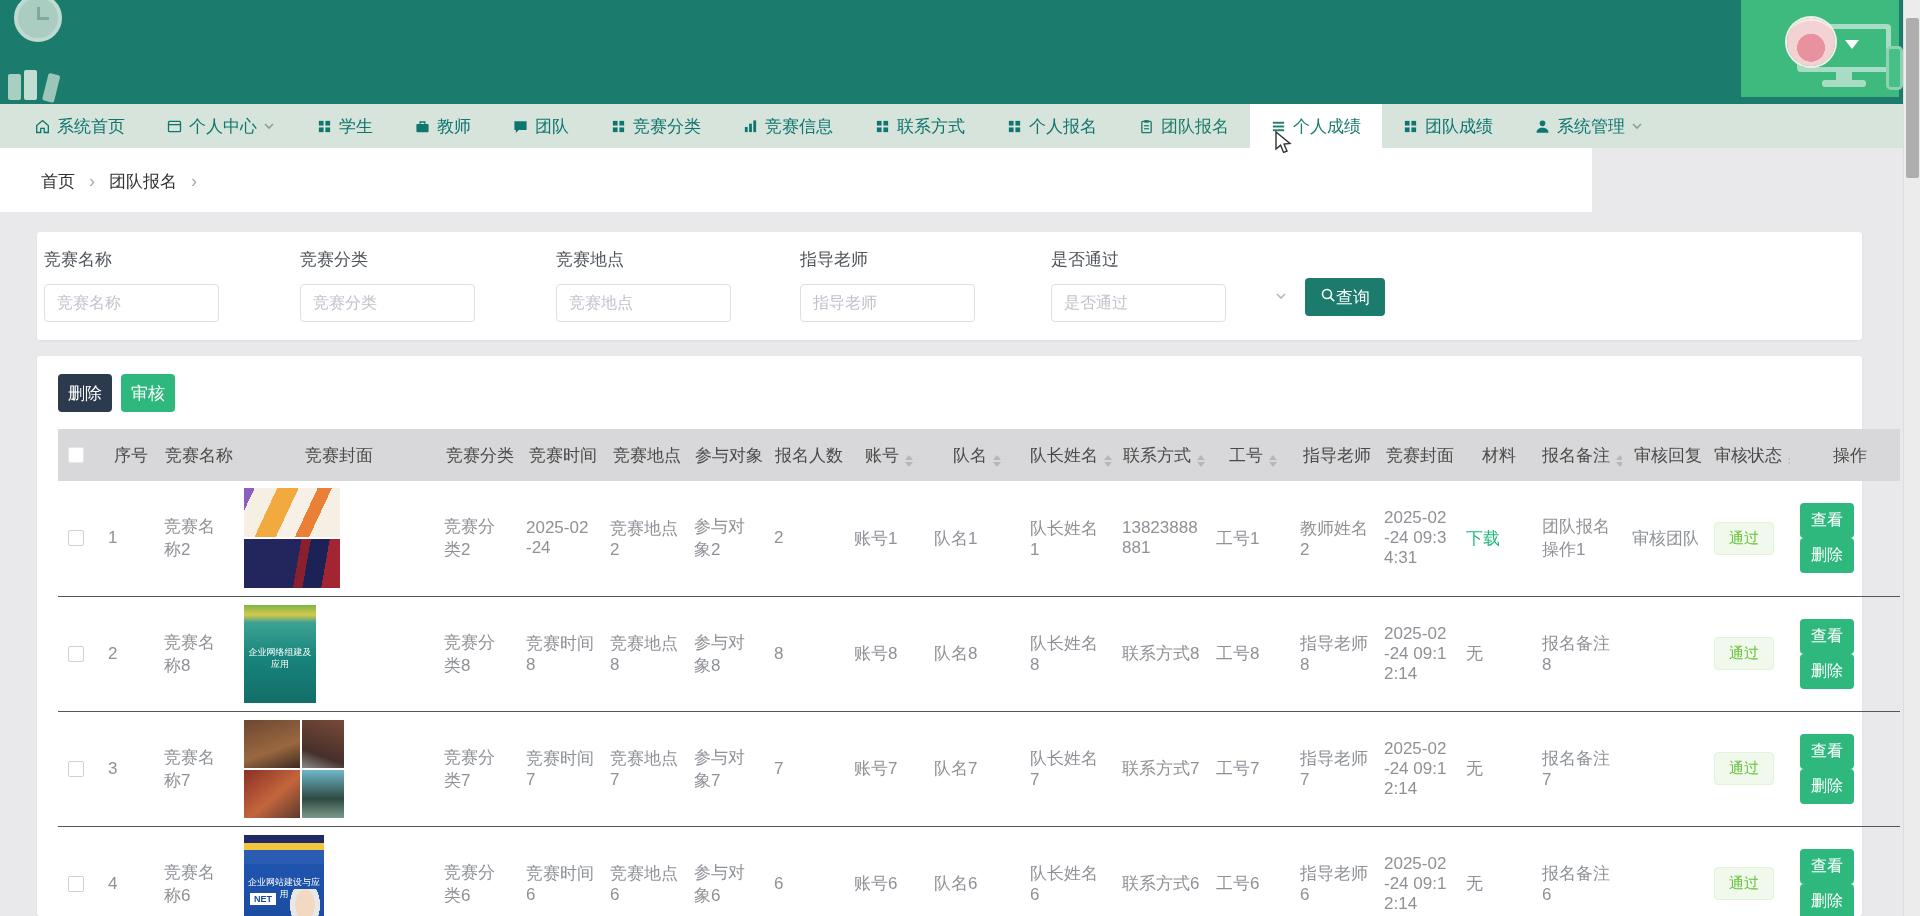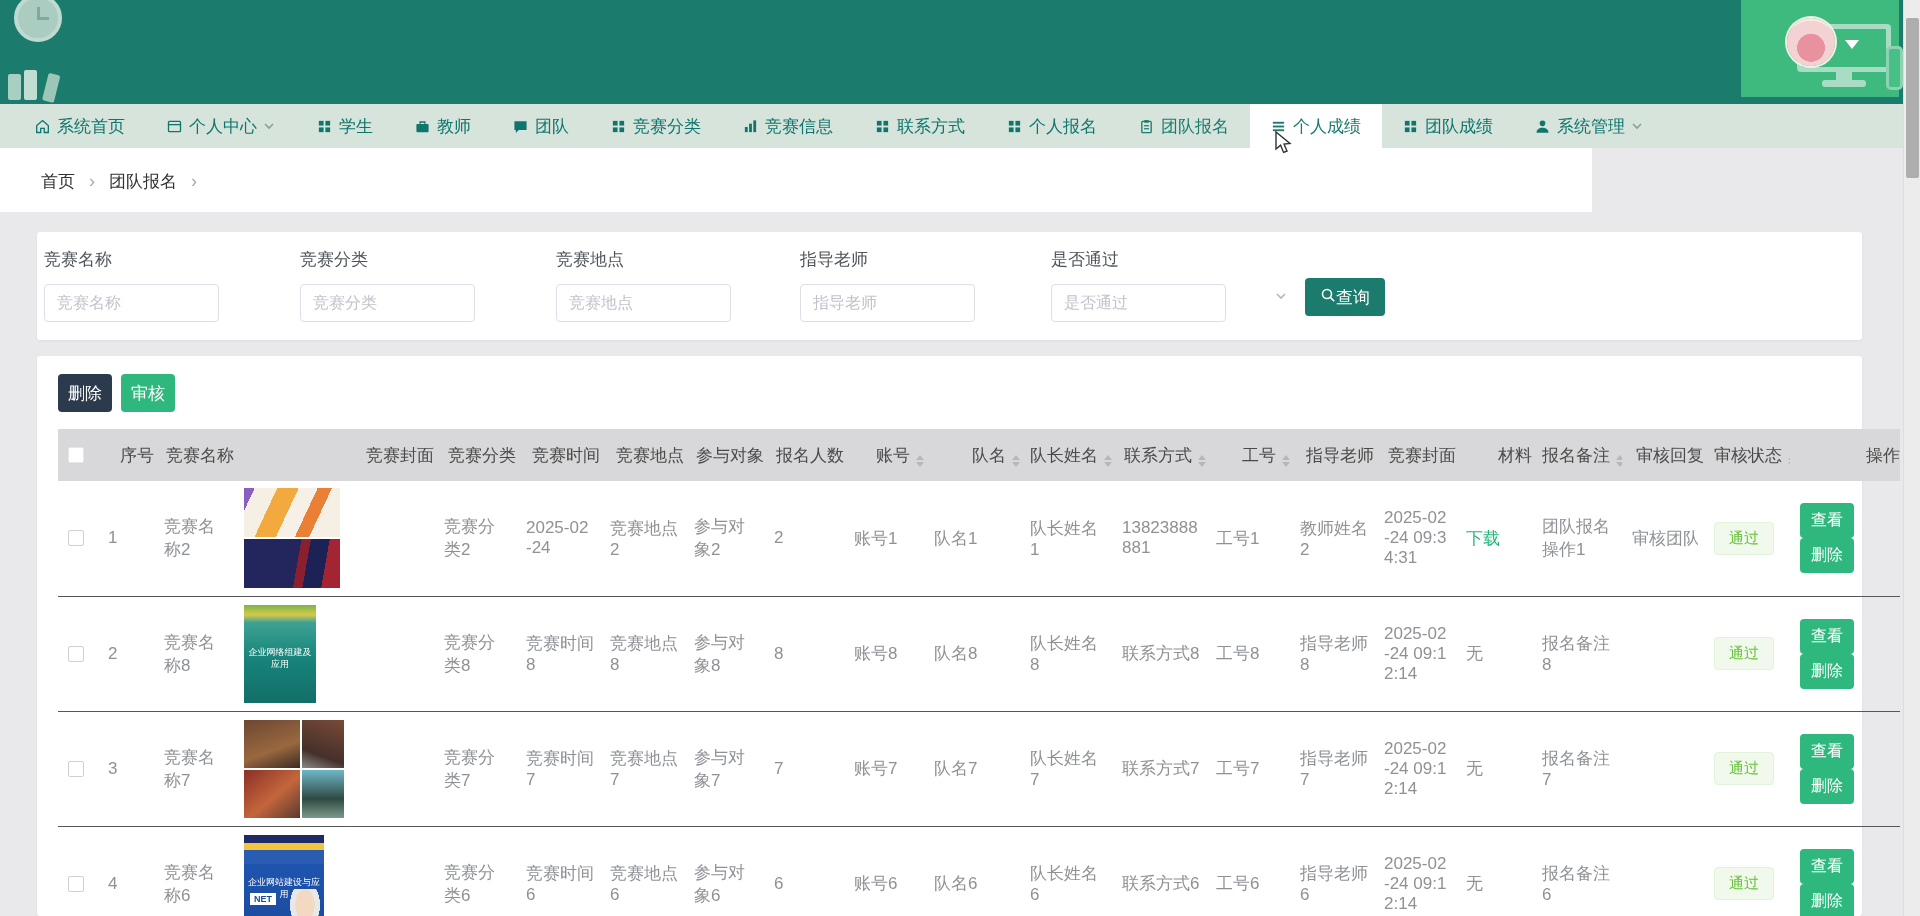--- a/index.html
+++ b/index.html
@@ -60,21 +60,21 @@
     border:none; border-radius:4px; font-size:17px; font-family:inherit; cursor:pointer; display:flex; align-items:center; gap:0; }
 
   
   .table-card { position:absolute; left:37px; top:356px; width:1825px; height:560px; background:#fff;
     border-radius:3px; box-shadow:0 1px 3px rgba(0,0,0,.05); padding:18px 21px 0 21px; }
   .bulk { display:flex; gap:9px; margin-bottom:17px; }
   .btn-dark { width:54px; height:38px; background:#2b3b4d; color:#fff; border:none; border-radius:4px; font-size:17px; font-family:inherit; cursor:pointer; }
   .btn-green { width:54px; height:38px; background:#2eb87e; color:#fff; border:none; border-radius:4px; font-size:17px; font-family:inherit; cursor:pointer; }
 
   table { width:100%; border-collapse:collapse; table-layout:fixed; }
-  thead th { background:#d8d8da; height:52px; font-size:17px; font-weight:400; color:#4a4a4a; text-align:right;
+  thead th { background:#d8d8da; height:52px; font-size:17px; font-weight:400; color:#4a4a4a; text-align:center;
     padding-left:10px; white-space:nowrap; overflow:hidden; }
   tbody td { height:115px; font-size:17px; color:#8e9196; padding-left:10px; padding-right:6px;
     border-bottom:1px solid #565656; word-break:break-all; vertical-align:middle; }
   .checkbox { width:16px; height:16px; background:#fff; border:1px solid #cdd0d6; border-radius:2px; cursor:pointer; }
   thead .checkbox { border-color:#e6e6e8; }
   .sort { display:inline-flex; flex-direction:column; gap:2px; margin-left:6px; vertical-align:1px; cursor:pointer; }
   .sort i { display:block; width:0; height:0; border-left:4px solid transparent; border-right:4px solid transparent; }
   .sort .up { border-bottom:5px solid #b4b7bd; }
   .sort .down { border-top:5px solid #b4b7bd; }
 

